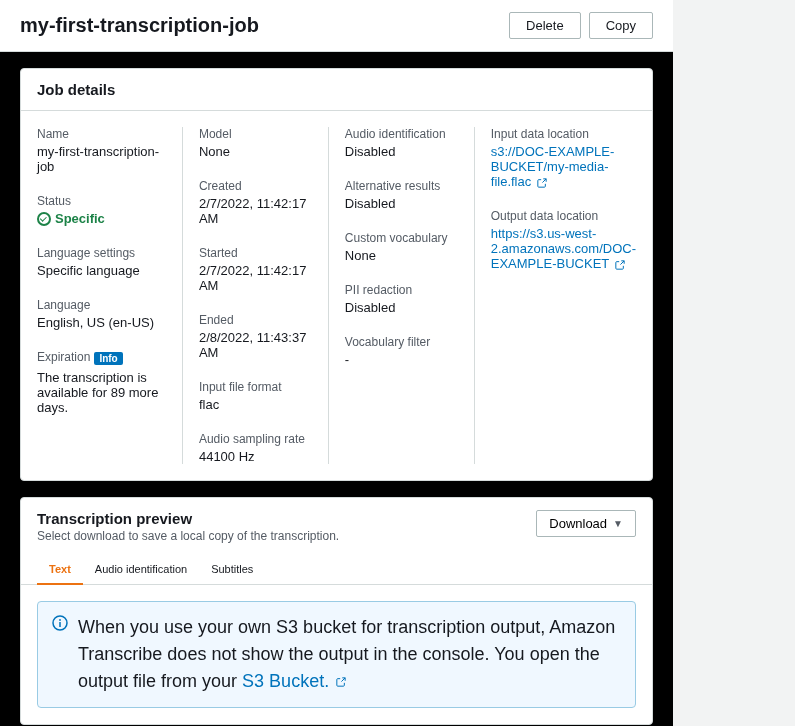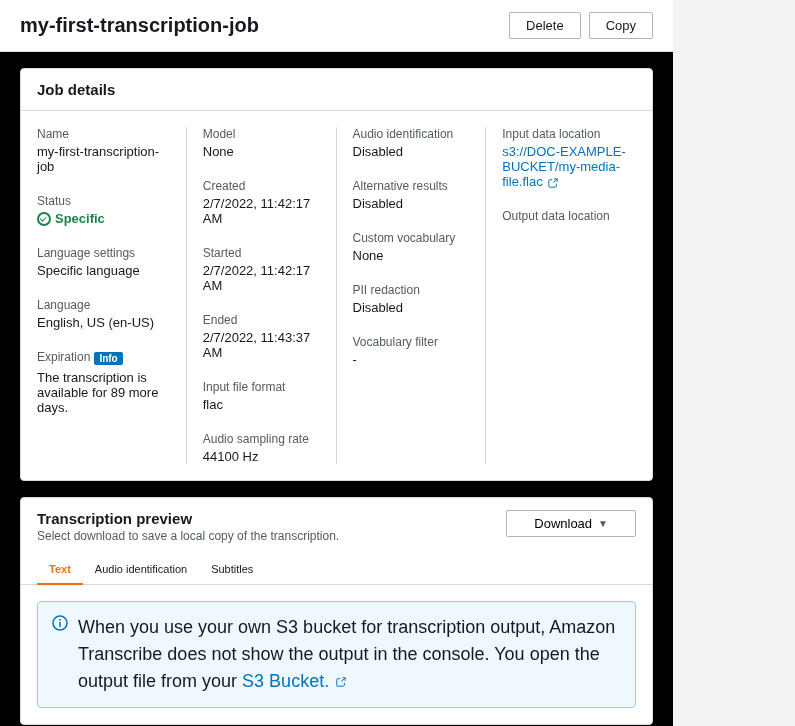--- a/index.html
+++ b/index.html
@@ -146,21 +146,21 @@
       border-radius: 2px;
       font-weight: 600;
     }
     .preview-title-area {}
     .preview-subtitle {
       font-size: 12px;
       color: #545b64;
       margin-top: 2px;
     }
     .download-btn {
-      padding: 5px 27px;
+      padding: 5px 12px;
       border: 1px solid #aab7b8;
       background: #ffffff;
       border-radius: 2px;
       display: flex;
       align-items: center;
       gap: 6px;
       cursor: pointer;
       font-size: 13px;
     }
     .dropdown-arrow {
@@ -271,21 +271,21 @@
             <div class="detail-item">
               <div class="detail-label">Created</div>
               <div class="detail-value">2/7/2022, 11:42:17 AM</div>
             </div>
             <div class="detail-item">
               <div class="detail-label">Started</div>
               <div class="detail-value">2/7/2022, 11:42:17 AM</div>
             </div>
             <div class="detail-item">
               <div class="detail-label">Ended</div>
-              <div class="detail-value">2/7/2022, 11:43:37 AM</div>
+              <div class="detail-value">2/8/2022, 11:43:37 AM</div>
             </div>
             <div class="detail-item">
               <div class="detail-label">Input file format</div>
               <div class="detail-value">flac</div>
             </div>
             <div class="detail-item">
               <div class="detail-label">Audio sampling rate</div>
               <div class="detail-value">44100 Hz</div>
             </div>
           </div>
@@ -318,20 +318,26 @@
               <div class="detail-label">Input data location</div>
               <a class="link" href="#">
                 <span>s3://DOC-EXAMPLE-BUCKET/my-media-file.flac</span>
                 <svg class="external-icon" viewBox="0 0 12 12" fill="none" xmlns="http://www.w3.org/2000/svg">
                   <path d="M7.5 1H11V4.5M11 1L6.5 5.5M5 2H2C1.44772 2 1 2.44772 1 3V10C1 10.5523 1.44772 11 2 11H9C9.55228 11 10 10.5523 10 10V7" stroke="#0073bb" stroke-width="1.2"></path>
                 </svg>
               </a>
             </div>
             <div class="detail-item">
               <div class="detail-label">Output data location</div>
+              <a class="link" href="#">
+                <span>https://s3.us-west-2.amazonaws.com/DOC-EXAMPLE-BUCKET</span>
+                <svg class="external-icon" viewBox="0 0 12 12" fill="none" xmlns="http://www.w3.org/2000/svg">
+                  <path d="M7.5 1H11V4.5M11 1L6.5 5.5M5 2H2C1.44772 2 1 2.44772 1 3V10C1 10.5523 1.44772 11 2 11H9C9.55228 11 10 10.5523 10 10V7" stroke="#0073bb" stroke-width="1.2"></path>
+                </svg>
+              </a>
             </div>
           </div>
 
         </div>
       </div>
     </div>
 
     <div class="card">
       <div class="preview-card-header">
         <div style="display:flex; justify-content:space-between; align-items:flex-start;">

